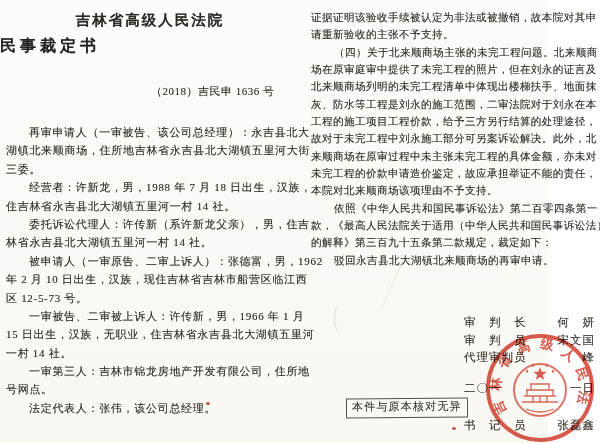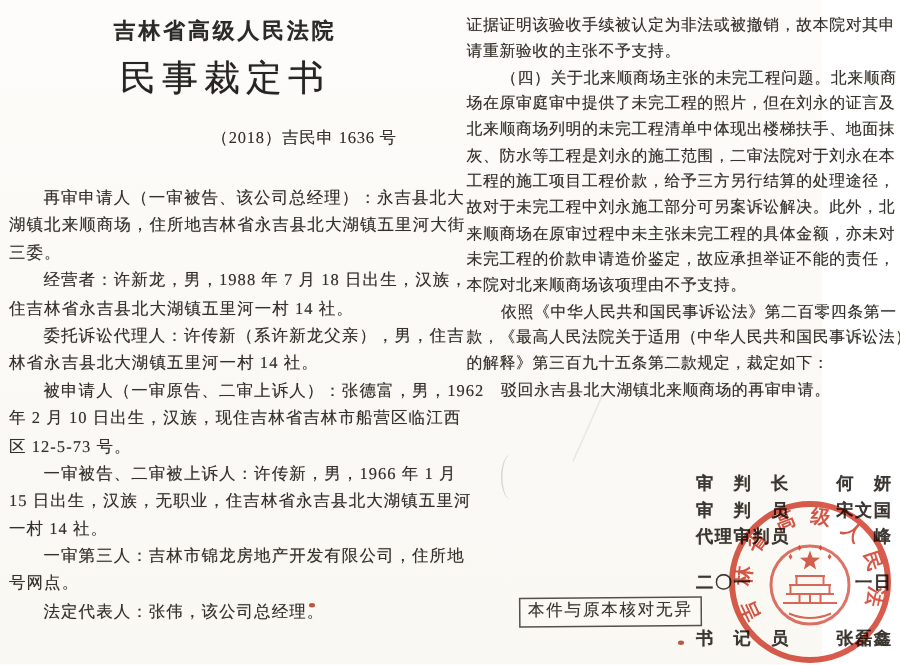--- a/index.html
+++ b/index.html
@@ -6,36 +6,36 @@
   body{width:600px;height:443px;overflow:hidden;
        font-family:"Liberation Serif","DejaVu Serif",serif;}
   .page{position:relative;width:548px;height:443px;
         background:linear-gradient(180deg,#fdfcfa 0%,#fbf9f5 60%,#faf8f3 100%);
         color:#35322d;}
   .abs{position:absolute;}
   
   .court{left:0;top:11px;width:300px;text-align:center;
          font-size:14.5px;font-weight:bold;letter-spacing:2px;color:#2c2a26;
          text-shadow:0 0 .5px rgba(60,55,50,.55);}
-  .title{left:0;top:36px;width:300px;text-align:center;
-         font-size:24px;font-weight:normal;letter-spacing:4px;color:#262420;
+  .title{left:0;top:36px;width:300px;text-align:left;
+         font-size:16px;font-weight:bold;letter-spacing:4px;color:#262420;
          text-shadow:0 0 .6px rgba(50,45,40,.6);}
-  .caseno{left:141px;top:84px;width:170px;font-size:11px;letter-spacing:.5px;
+  .caseno{left:151px;top:84px;width:170px;font-size:11px;letter-spacing:.5px;
           text-shadow:0 0 .4px rgba(70,65,58,.5);}
   
   .textcol{text-shadow:0 0 .5px rgba(70,64,56,.55);}
   #leftcol{left:6px;top:123px;width:292px;}
   #rightcol{left:311px;top:9px;width:286px;}
   #leftcol .bline{font-size:11px;letter-spacing:.7px;line-height:18.4px;height:18.4px;white-space:nowrap;}
   #rightcol .rline{font-size:10.6px;letter-spacing:.4px;line-height:17.35px;height:17.35px;white-space:nowrap;}
   .ind{text-indent:23px;}
   
   .sigrow{left:464px;width:131px;display:flex;justify-content:space-between;
           font-size:11.5px;letter-spacing:1px;color:#3a3631;white-space:nowrap;
-          text-shadow:0 0 .5px rgba(70,64,56,.5);font-weight:bold;}
+          text-shadow:0 0 .5px rgba(70,64,56,.5);}
   
   .stampbox{left:346px;top:398px;border:1px solid #55504a;padding:0 5px 3px 5px;
             font-size:11px;letter-spacing:1.2px;color:#3a3631;transform:rotate(-.4deg);
             text-shadow:0 0 .5px rgba(70,64,56,.5);background:rgba(255,255,255,.15);}
   
   .sealwrap{left:478px;top:330px;width:124px;height:116px;
             mix-blend-mode:multiply;opacity:.88;filter:blur(.2px);}
   
   .speck{width:4px;height:3px;background:#b23a20;border-radius:50%;opacity:.85;}
   .crease{left:334px;top:303px;width:12px;height:30px;border-left:1.5px solid #c9c5be;

